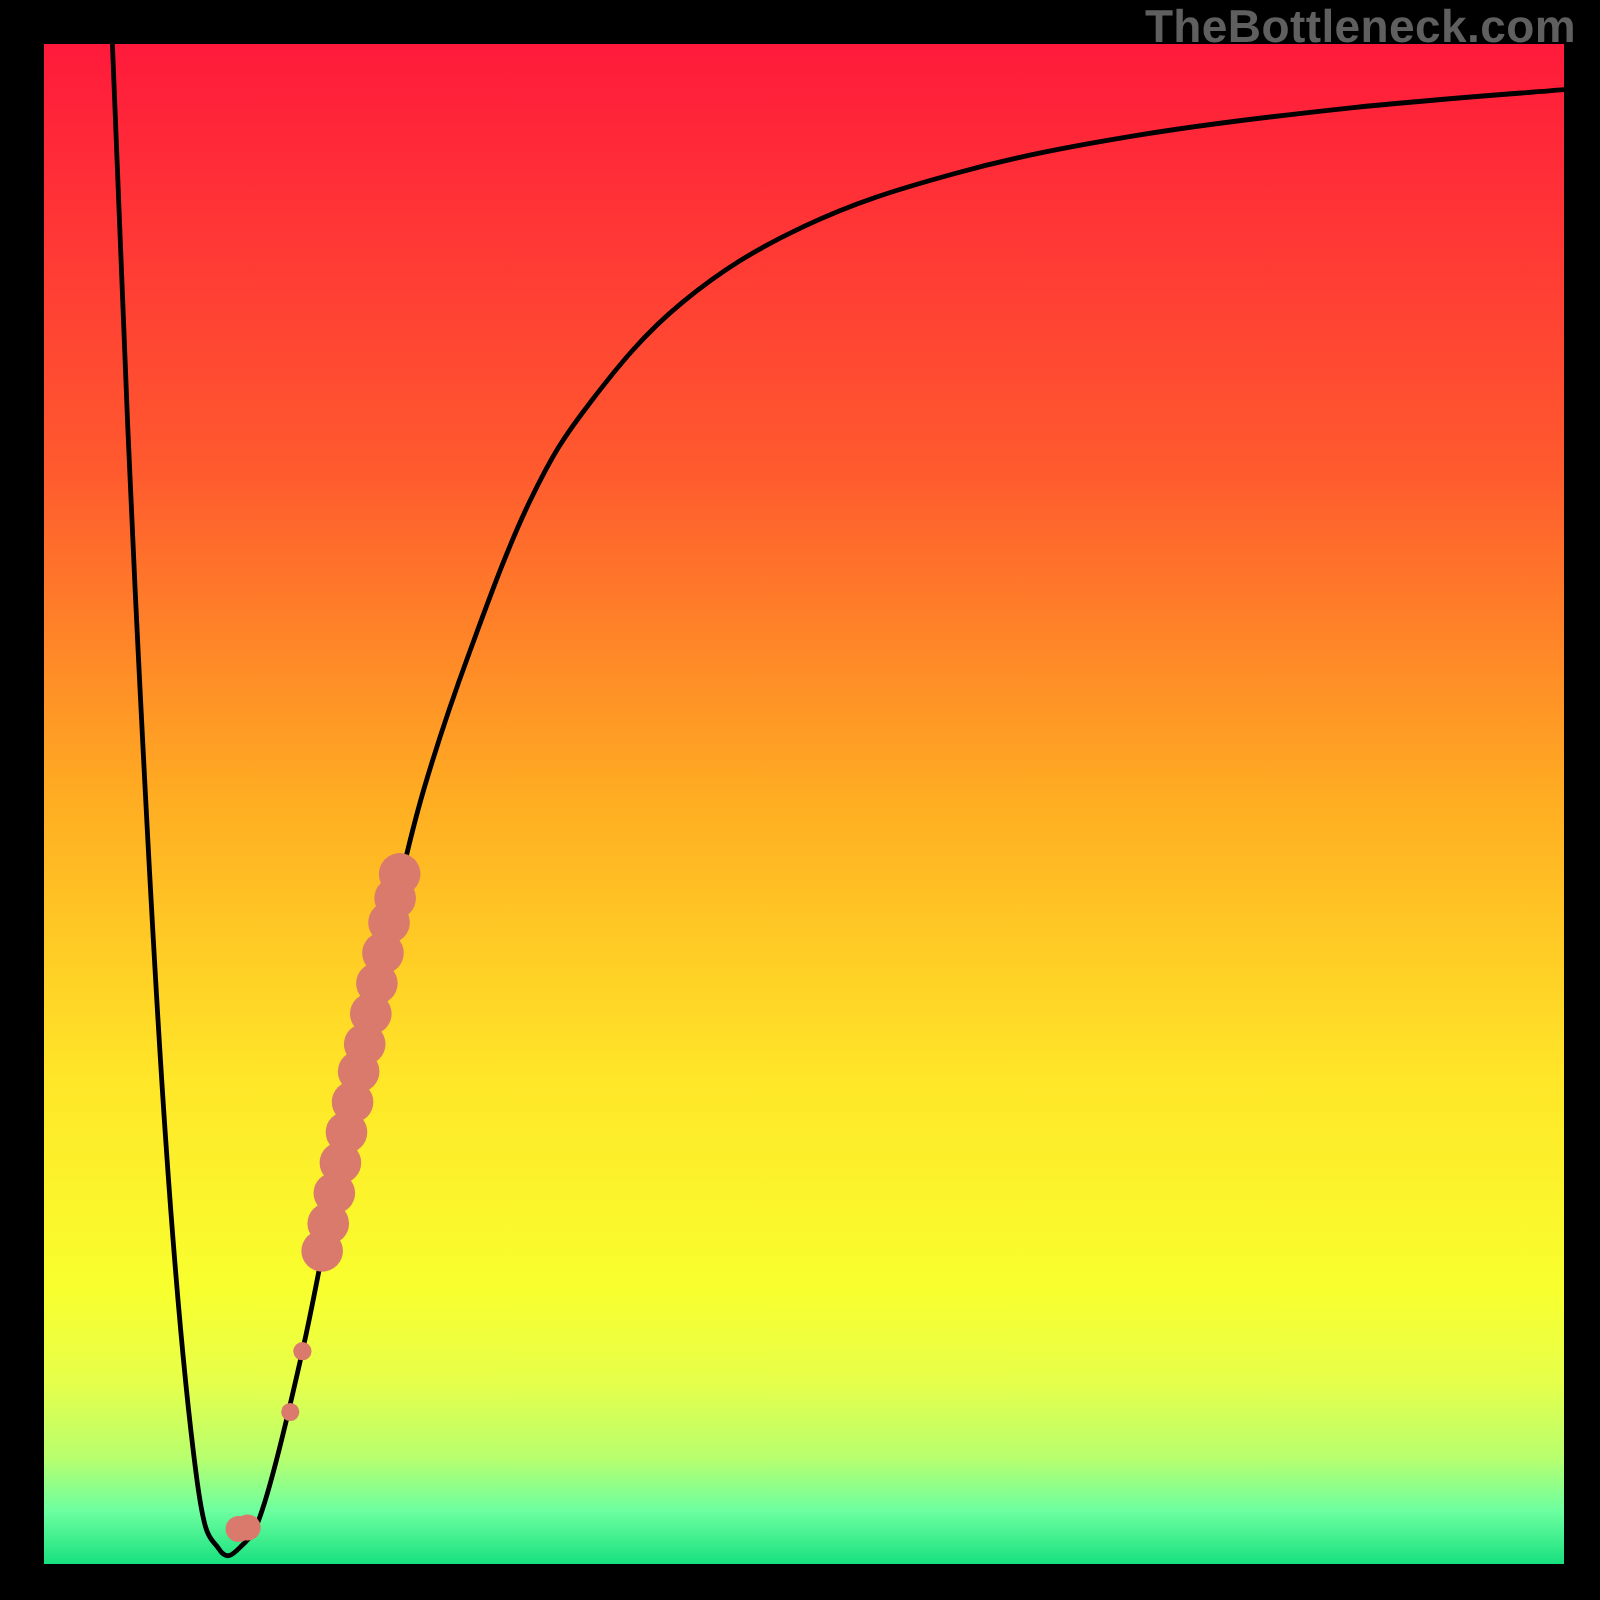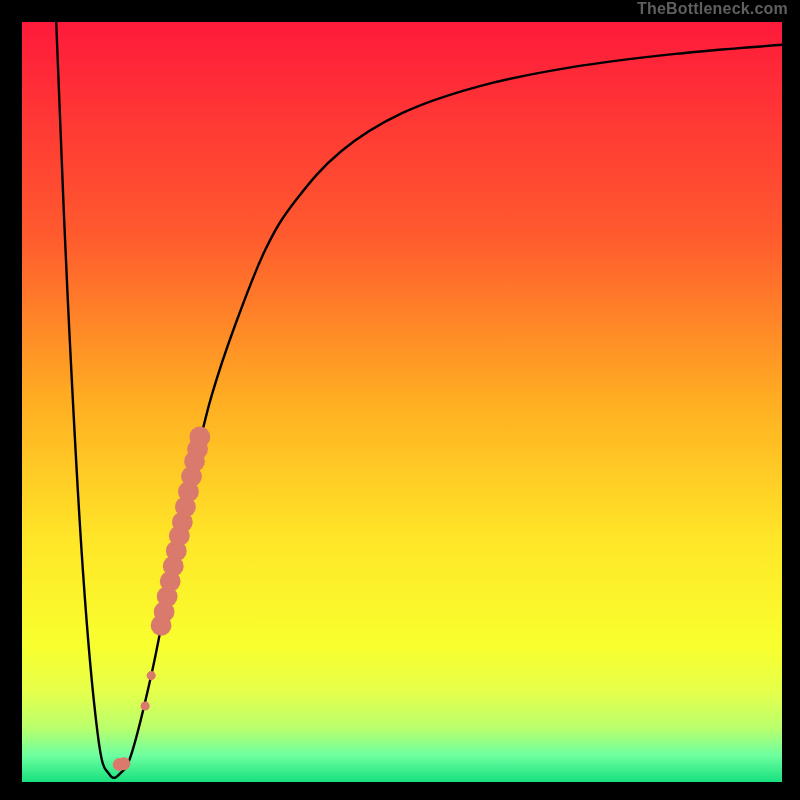--- a/index.html
+++ b/index.html
@@ -24,21 +24,21 @@
     top: 22px;
     width: 760px;
     height: 760px;
     overflow: hidden;
   }
   .watermark {
     position: absolute;
     top: 0px;
     right: 12px;
     font-family: Arial, Helvetica, sans-serif;
-    font-size: 16px;
+    font-size: 23px;
     font-weight: 600;
     color: #5f5f5f;
     letter-spacing: 0.2px;
   }
 </style>
 </head>
 <body>
 
 <div class="frame">
   <div class="plot-area">

